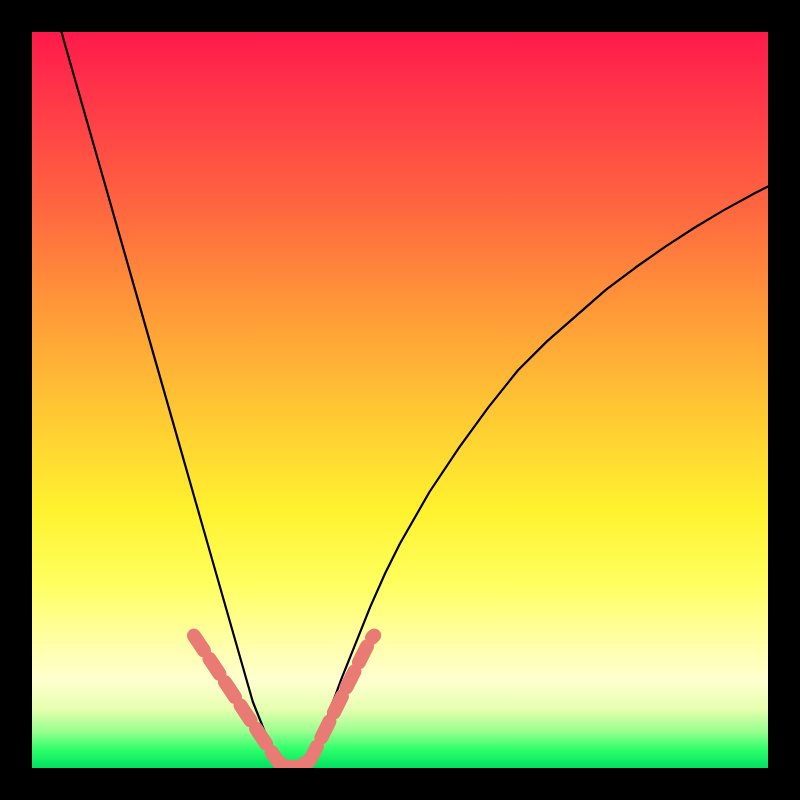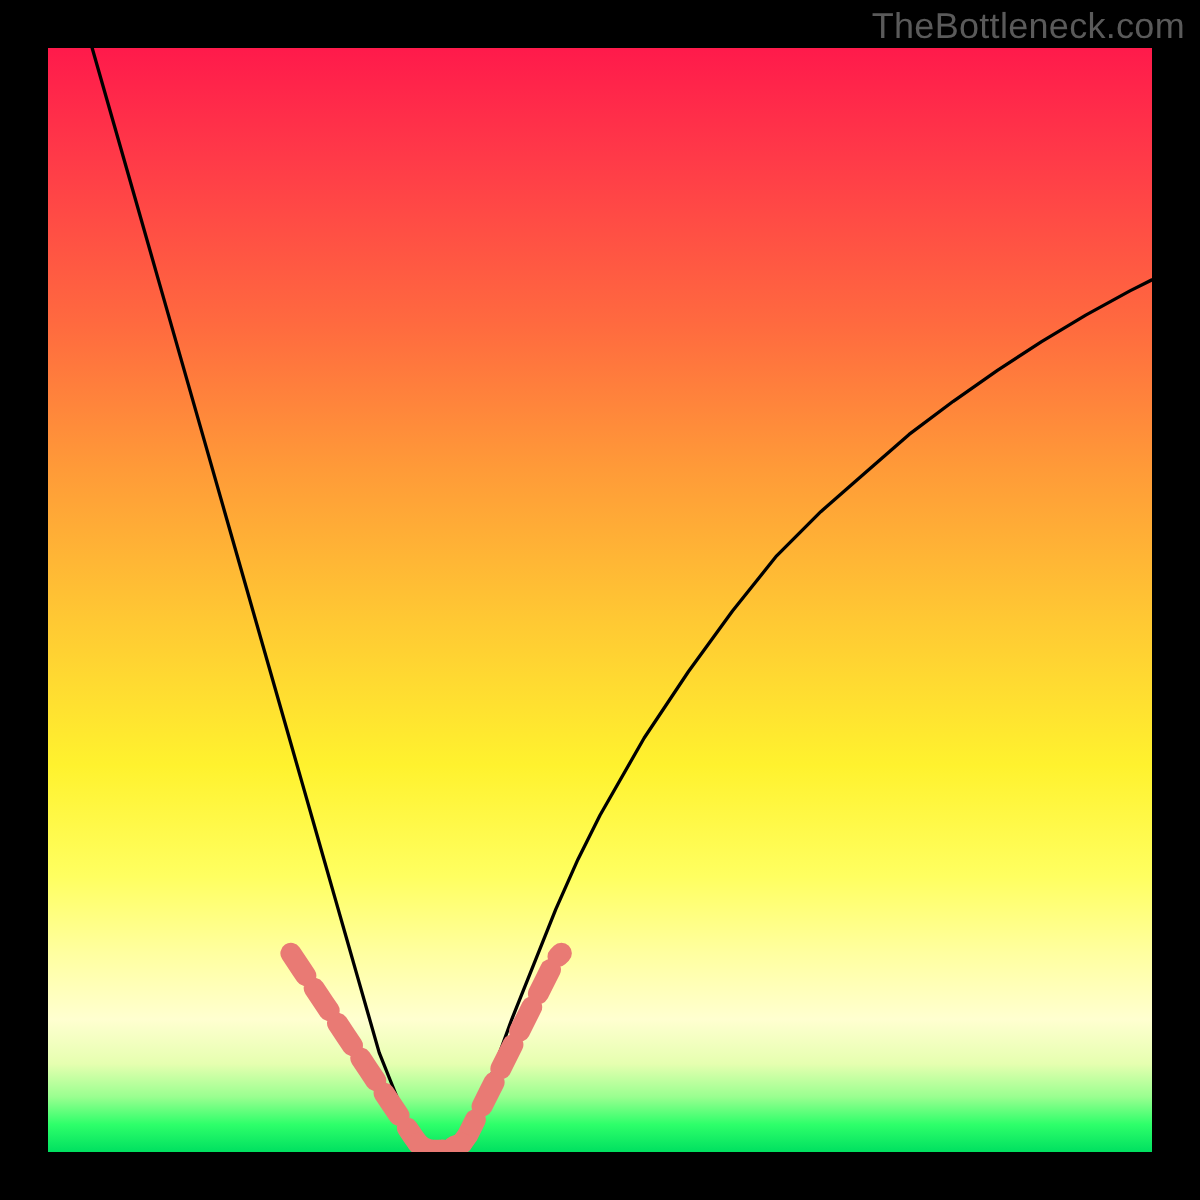--- a/index.html
+++ b/index.html
@@ -75,14 +75,13 @@
 <div class="frame">
   <div class="plot-area">
     <div class="gradient"></div>
     <svg class="curve" viewBox="0 0 736 736" preserveAspectRatio="none">
       <path id="main-curve" fill="none" stroke="#000000" stroke-width="2.2" stroke-linejoin="round" stroke-linecap="round" d="M29.44 0.00 L44.16 51.52 L58.88 103.04 L73.60 154.56 L88.32 206.08 L103.04 257.60 L117.76 309.12 L132.48 360.64 L147.20 412.16 L161.92 463.68 L169.28 489.44 L176.64 515.20 L184.00 540.96 L191.36 566.72 L198.72 592.48 L206.08 618.24 L213.44 644.00 L220.80 669.76 L228.16 688.16 L235.52 706.56 L242.88 721.28 L250.24 730.11 L257.60 734.53 L264.96 734.53 L272.32 730.11 L279.68 721.28 L287.04 706.56 L294.40 688.16 L309.12 647.68 L323.84 610.88 L338.56 574.08 L353.28 540.96 L368.00 511.52 L397.44 460.00 L426.88 415.84 L456.32 375.36 L485.76 338.56 L515.20 309.12 L544.64 283.36 L574.08 257.60 L603.52 235.52 L632.96 214.91 L662.40 195.78 L691.84 178.11 L721.28 161.92 L736.00 154.56"></path>
       <path id="hl-left" fill="none" stroke="#e97a74" stroke-width="14" stroke-linecap="round" stroke-linejoin="round" stroke-dasharray="18 10" d="M161.92 603.52 L169.28 614.56 L176.64 625.60 L184.00 636.64 L191.36 647.68 L198.72 658.72 L206.08 669.76 L213.44 680.80 L220.80 691.84 L228.16 702.88 L235.52 713.92 L242.88 724.96 L246.56 730.11"></path>
       <path id="hl-right" fill="none" stroke="#e97a74" stroke-width="14" stroke-linecap="round" stroke-linejoin="round" stroke-dasharray="18 10" d="M276.00 730.11 L279.68 724.96 L287.04 710.24 L294.40 695.52 L301.76 680.80 L309.12 666.08 L316.48 651.36 L323.84 636.64 L331.20 621.92 L338.56 607.20 L342.24 603.52"></path>
       <path id="hl-bottom" fill="none" stroke="#e97a74" stroke-width="14" stroke-linecap="round" stroke-linejoin="round" stroke-dasharray="18 8" d="M246.56 730.11 L250.24 733.06 L253.92 734.53 L257.60 734.90 L261.28 734.90 L264.96 734.53 L268.64 733.06 L272.32 731.58 L276.00 730.11"></path>
     </svg>
   </div>
-  <div class="watermark">TheBottleneck.com</div>
 </div>
 
 </body></html>

